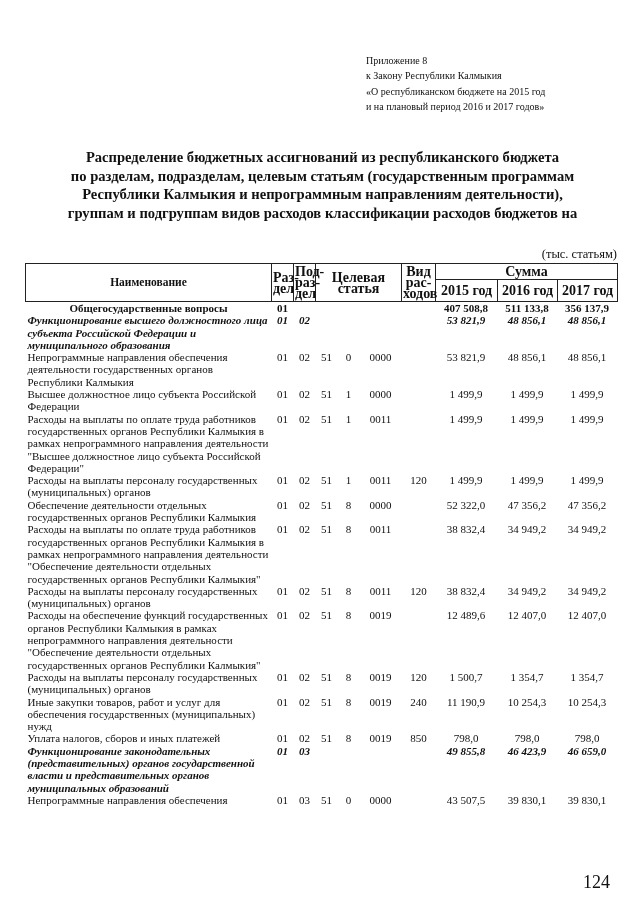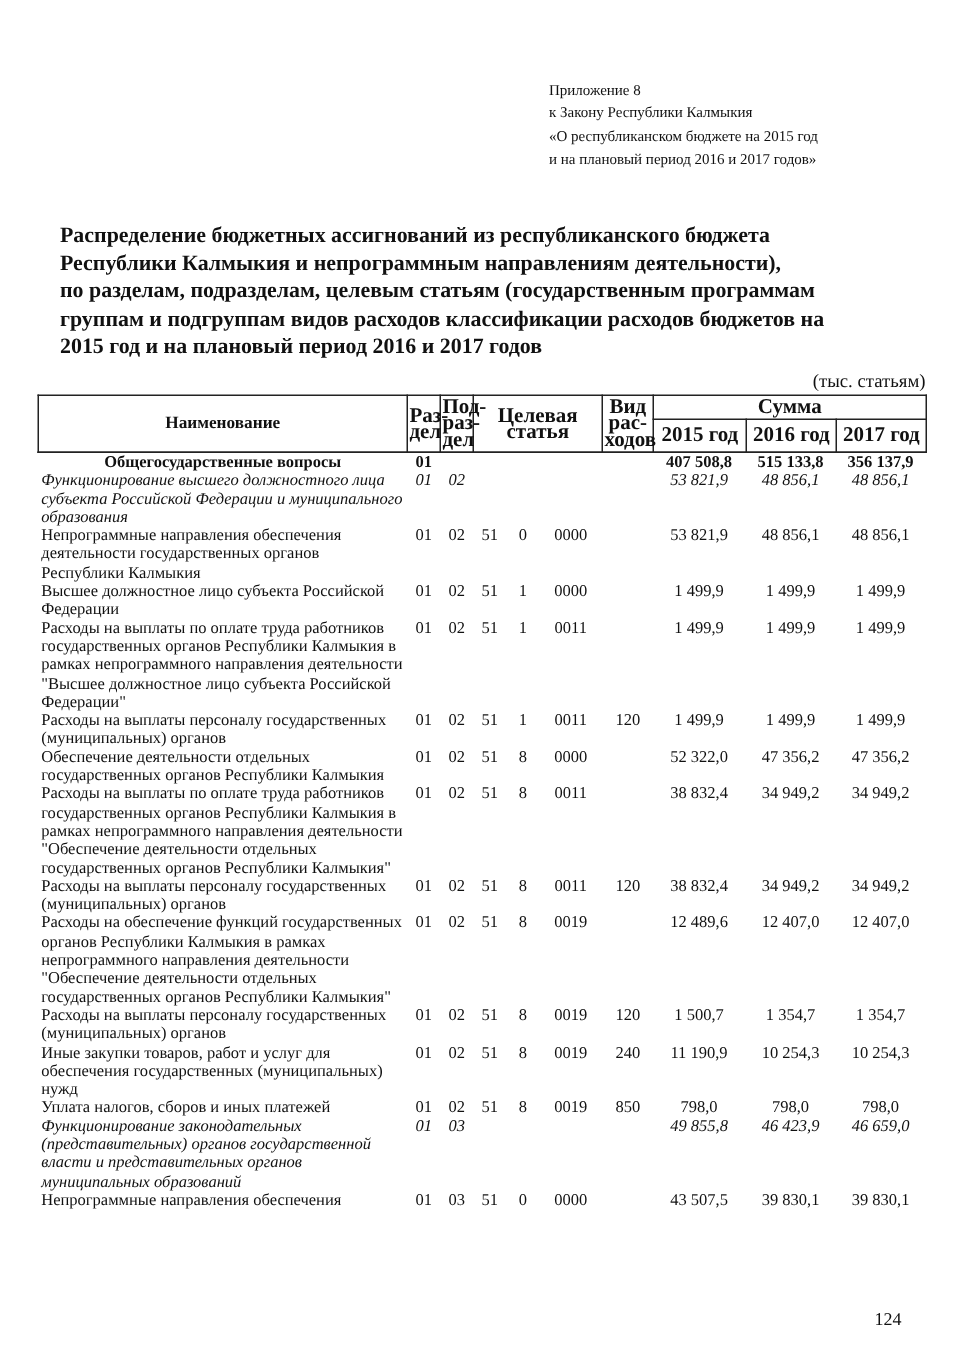--- a/index.html
+++ b/index.html
@@ -1,51 +1,50 @@
 <!DOCTYPE html>
 <html><head>
   <meta charset="utf-8">
   <style>
     html, body { margin: 0; padding: 0; background: #ffffff; }
     body { width: 640px; height: 905px; position: relative; overflow: hidden;
            font-family: "Liberation Serif", "DejaVu Serif", serif; color: #111; }
     .appendix { position: absolute; left: 366px; top: 53px; font-size: 10px; line-height: 15.4px; }
     .appendix div { white-space: nowrap; }
-    .title { position: absolute; left: 40px; top: 148px; width: 565px; 
+    .title { position: absolute; left: 40px; top: 148px; width: 565px; text-align: center;
              font-weight: bold; font-size: 14.6px; line-height: 18.6px; }
     .units { position: absolute; right: 23px; top: 247px; font-size: 12.5px; }
     table.budget { position: absolute; left: 25px; top: 263px; width: 592px; border-collapse: collapse;
                    font-size: 11px; line-height: 12.3px; table-layout: fixed; }
     table.budget th { border: 1px solid #222; font-weight: bold; font-size: 14px; text-align: center;
                       vertical-align: middle; padding: 0 1px; line-height: 11px; }
     table.budget th.big { font-size: 11.5px; }
     table.budget td { padding: 0 1px; vertical-align: top; }
     table.budget td.name { padding-left: 2px; padding-right: 2px; }
     table.budget td.code { text-align: center; }
     table.budget td.num { text-align: center; padding-right: 2px; }
     tr.bold td { font-weight: bold; text-align: center; }
-    tr.bolditalic td { font-weight: normal; font-style: italic; margin-left: 32px; }
-    .pagenum { position: absolute; left: 583px; top: 872px; font-size: 12px; }
+    tr.bolditalic td { font-weight: bold; font-style: italic; margin-left: 32px; }
+    .pagenum { position: absolute; left: 583px; top: 872px; font-size: 18px; }
   </style>
 </head>
 <body>
 
 <div class="appendix">
   <div>Приложение 8</div>
   <div>к Закону Республики Калмыкия</div>
   <div>«О республиканском бюджете на 2015 год</div>
   <div>и на плановый период 2016 и 2017 годов»</div>
 </div>
 
 <div class="title">
   <div>Распределение бюджетных ассигнований из республиканского бюджета</div>
+  <div>по разделам, подразделам, целевым статьям (государственным программам</div>
   <div>Республики Калмыкия и непрограммным направлениям деятельности),</div>
-  <div>по разделам, подразделам, целевым статьям (государственным программам</div>
   <div>группам и подгруппам видов расходов классификации расходов бюджетов на</div>
-  <div>2015 год и на плановый период 2016 и 2017 годов</div>
 </div>
 
 <div class="units">(тыс. статьям)</div>
 
 <table class="budget">
   <colgroup>
     <col style="width:246px">
     <col style="width:22px">
     <col style="width:22px">
     <col style="width:22px">
@@ -74,21 +73,21 @@
   <tbody id="tbody">
       <tr class="bold">
         <td class="name">Общегосударственные вопросы</td>
         <td class="code">01</td>
         <td class="code"></td>
         <td class="code"></td>
         <td class="code"></td>
         <td class="code"></td>
         <td class="code"></td>
         <td class="num">407 508,8</td>
-        <td class="num">515 133,8</td>
+        <td class="num">511 133,8</td>
         <td class="num">356 137,9</td>
       </tr>
       <tr class="bolditalic">
         <td class="name">Функционирование высшего должностного лица субъекта Российской Федерации и муниципального образования</td>
         <td class="code">01</td>
         <td class="code">02</td>
         <td class="code"></td>
         <td class="code"></td>
         <td class="code"></td>
         <td class="code"></td>

